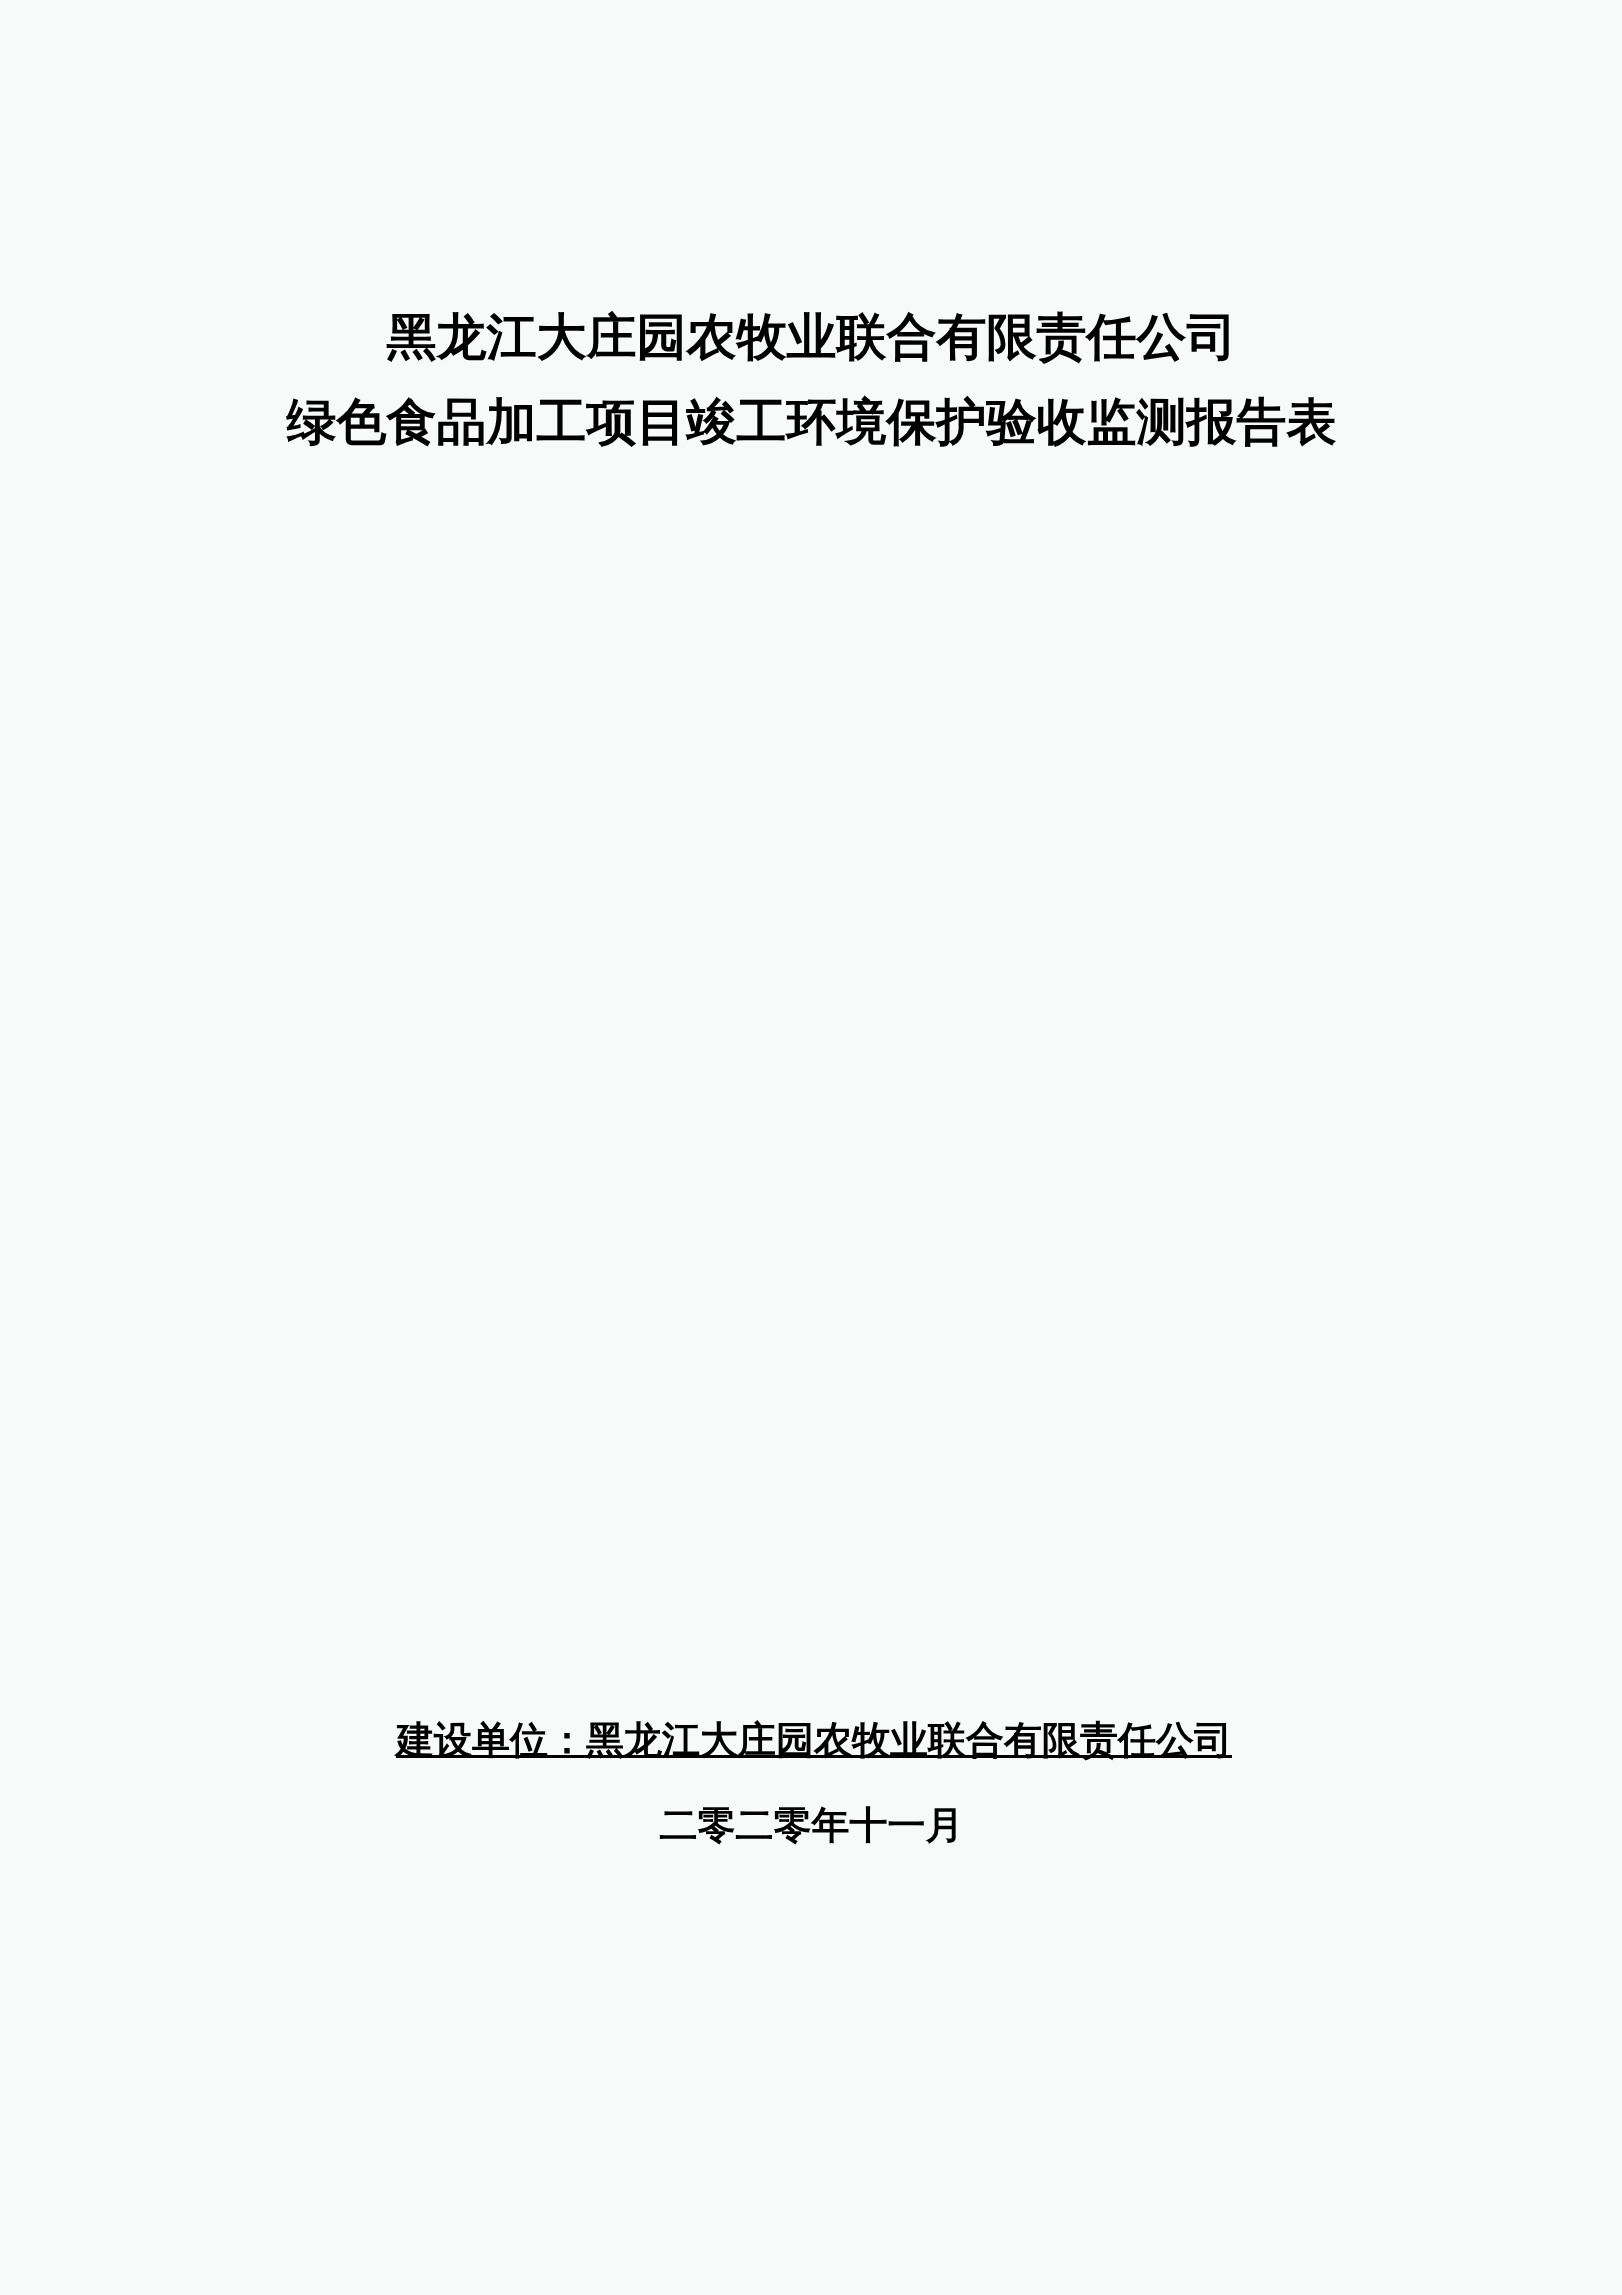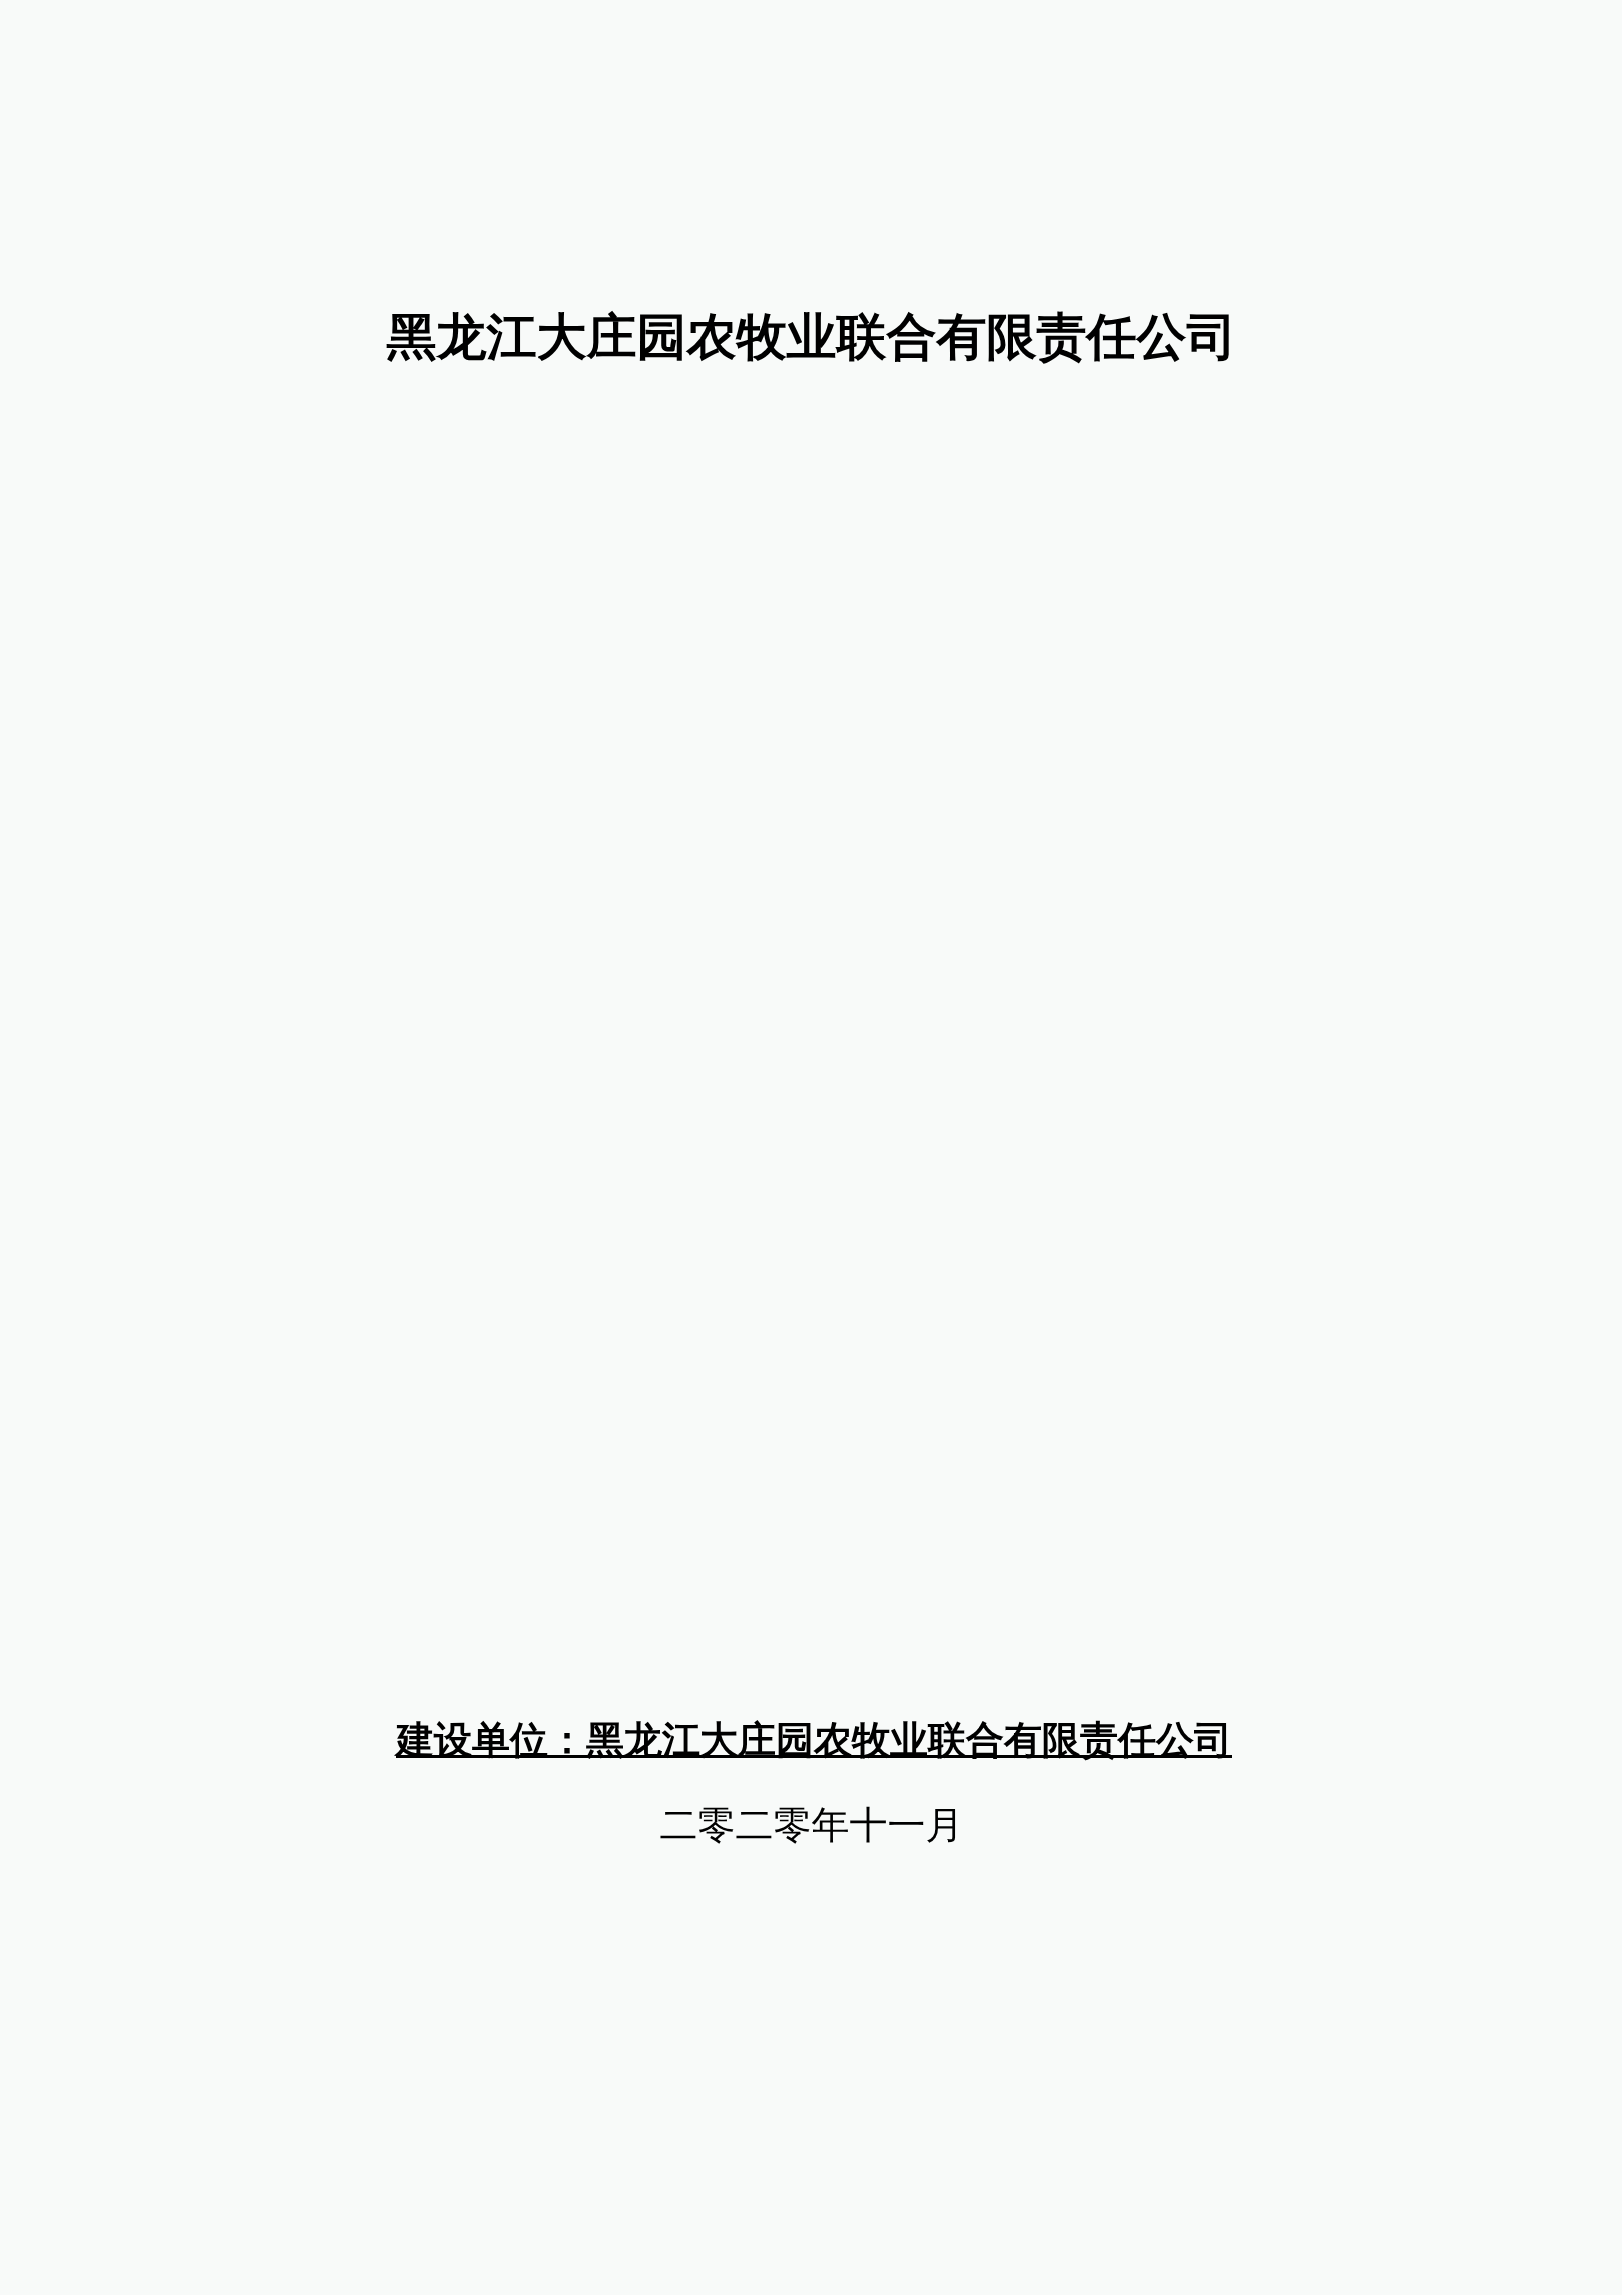--- a/index.html
+++ b/index.html
@@ -43,33 +43,34 @@
   .unit-line {
     font-size: 38px;
     font-weight: bold;
     line-height: 85px;
     padding-left: 396px;
     white-space: nowrap;
     text-decoration: underline;
   }
   .date-line {
     font-size: 38px;
-    font-weight: normal;
+    font-weight: bold;
     line-height: 85px;
     text-align: center;
     white-space: nowrap;
   }
 </style>
 </head>
 <body>
 
 <div class="page">
 
   <div class="title-block">
     <div class="title-line">黑龙江大庄园农牧业联合有限责任公司</div>
+    <div class="title-line">绿色食品加工项目竣工环境保护验收监测报告表</div>
   </div>
 
   <div class="footer-block">
     <div class="unit-line">
       <span>建设单位：</span><span>黑龙江大庄园农牧业联合有限责任公司</span>
     </div>
     <div class="date-line">二零二零年十一月</div>
   </div>
 
 </div>

